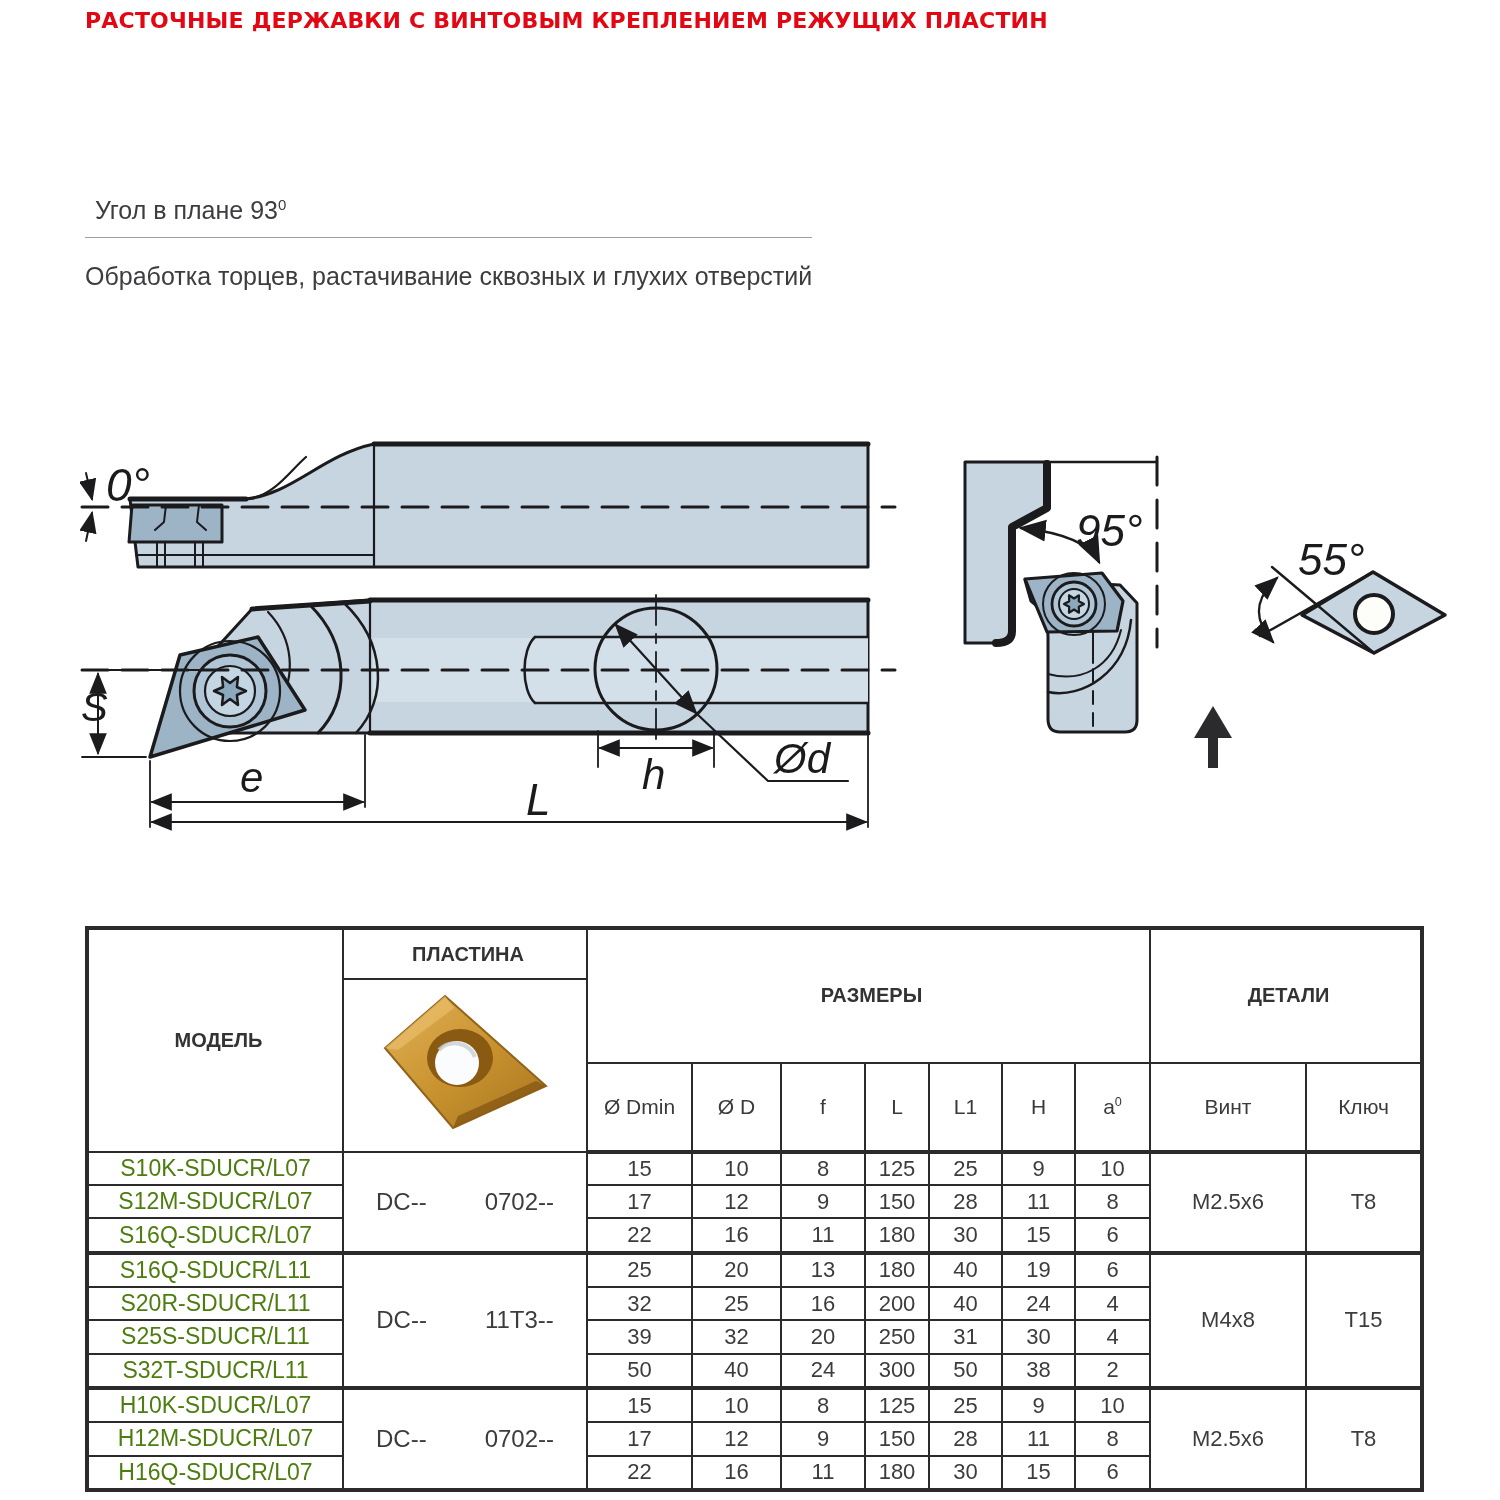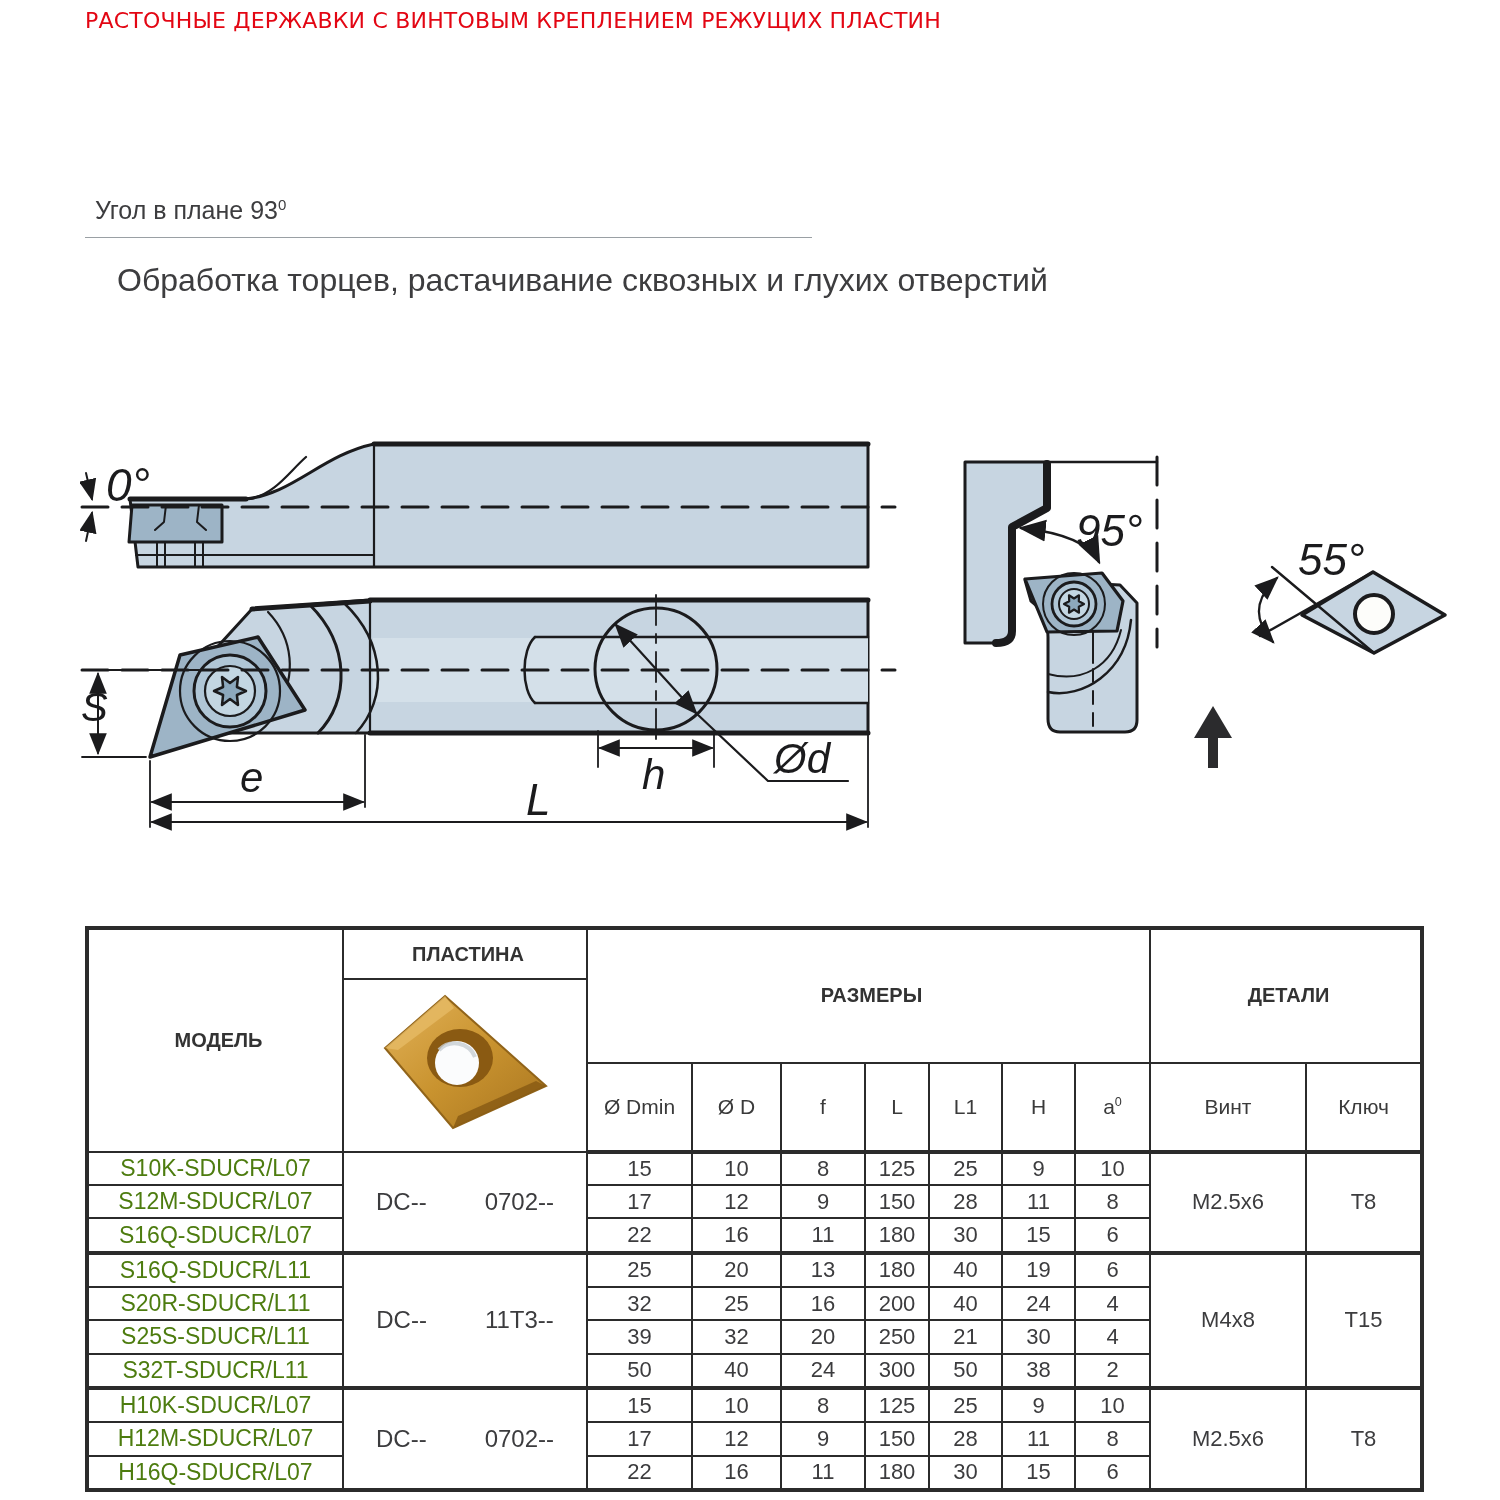--- a/index.html
+++ b/index.html
@@ -1,26 +1,26 @@
 <!DOCTYPE html>
 <html><head>
 <meta charset="utf-8">
 <style>
   * { margin:0; padding:0; box-sizing:border-box; }
   html,body { width:1500px; height:1500px; background:#ffffff; font-family:"Liberation Sans",sans-serif; }
   .page { position:relative; width:1500px; height:1500px; overflow:hidden; }
 
   .cat-heading { position:absolute; left:85px; top:8px; font-family:"DejaVu Sans",sans-serif;
-    font-weight:normal; font-size:22px; color:#e30613; letter-spacing:.2px; }
+    font-weight:bold; font-size:22px; color:#e30613; letter-spacing:.2px; }
   .title { position:absolute; left:83px; top:44px; font-family:"DejaVu Sans",sans-serif;
     font-weight:bold; font-size:78px; color:#3a3a3c; letter-spacing:1px; }
   .subtitle { position:absolute; left:85px; top:196px; font-size:25px; color:#3d3d3f;margin-left:10px; }
   .subtitle sup, .alpha sup { font-size:60%; vertical-align:super; }
   .divider { position:absolute; left:85px; top:237px; width:727px; height:0; border-top:1.5px solid #9aa0a4; }
-  .description { position:absolute; left:85px; top:262px; font-size:32px; color:#3d3d3f;margin-left:32px; }
+  .description { position:absolute; left:85px; top:262px; font-size:25px; color:#3d3d3f; }
 
   .drawing { position:absolute; left:80px; top:415px; }
 
   
   .spec-table { position:absolute; left:85px; top:926px; border-collapse:collapse; table-layout:fixed;
     width:1335px; height:566px; color:#3a3a3a; }
   .spec-table td, .spec-table th { border:2.5px solid #2b2b2b; text-align:center; vertical-align:middle;
     padding:0; overflow:hidden; }
   .spec-table { border:4px solid #2b2b2b; }
   .spec-table th { font-weight:bold; font-size:20px; color:#333;padding-left:6px; }
@@ -265,21 +265,21 @@
       <td class="val-cell">40</td>
       <td class="val-cell">24</td>
       <td class="val-cell">4</td>
     </tr>
     <tr>
       <td class="model-cell">S25S-SDUCR/L11</td>
       <td class="val-cell">39</td>
       <td class="val-cell">32</td>
       <td class="val-cell">20</td>
       <td class="val-cell">250</td>
-      <td class="val-cell">21</td>
+      <td class="val-cell">31</td>
       <td class="val-cell">30</td>
       <td class="val-cell">4</td>
     </tr>
     <tr>
       <td class="model-cell">S32T-SDUCR/L11</td>
       <td class="val-cell">50</td>
       <td class="val-cell">40</td>
       <td class="val-cell">24</td>
       <td class="val-cell">300</td>
       <td class="val-cell">50</td>

